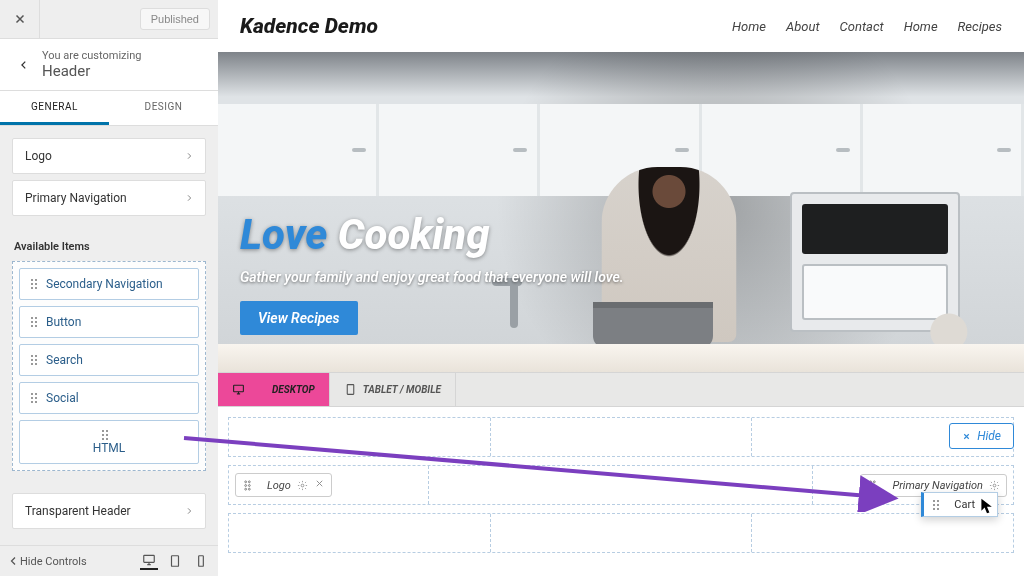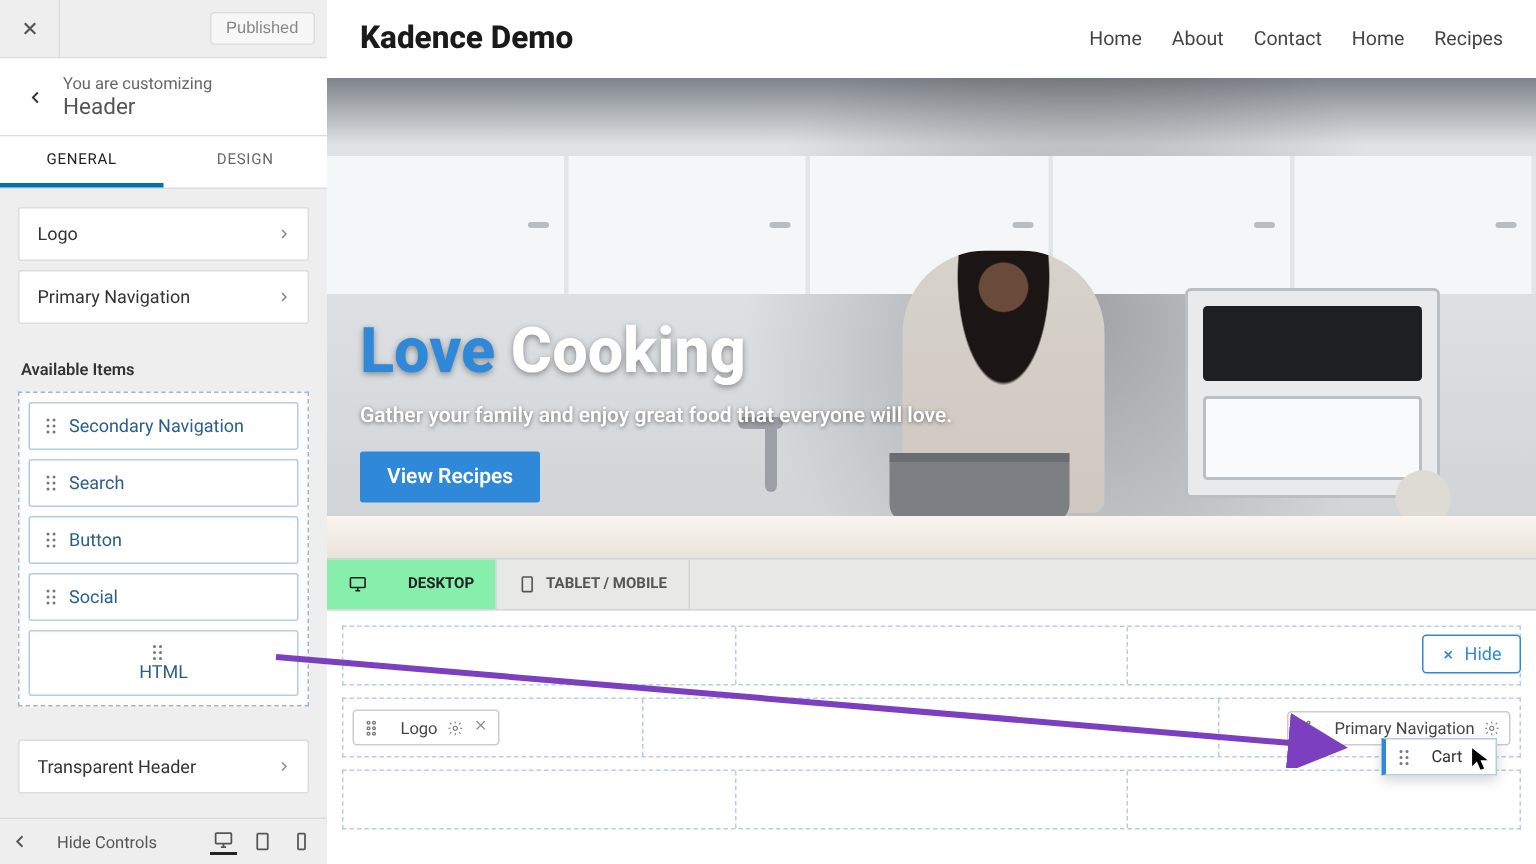--- a/index.html
+++ b/index.html
@@ -31,29 +31,29 @@
   .avail-box { margin: 0 12px; border: 1px dashed #9db7cf; background: #fdfdfd; padding: 6px; }
   .avail-item { border: 1px solid #b3cde4; background: #fff; border-radius: 2px; padding: 8px 10px; margin-bottom: 6px; display: flex; align-items: center; font-size: 12px; color: #2b5e8a; cursor: grab; }
   .avail-item:last-child { margin-bottom: 0; flex-direction: column; }
   .grip { display: inline-flex; margin-right: 8px; }
   .grip svg { width: 8px; height: 12px; fill: #777; }
 
   .spacer-flex { flex: 1; }
   .transparent-row { margin: 8px 12px 10px; }
 
   .footer-bar { border-top: 1px solid #ddd; display: flex; align-items: center; justify-content: space-between; padding: 6px 8px; font-size: 11px; color: #555; }
-  .footer-left { display: flex; align-items: center; gap: 18px; cursor: pointer; }
+  .footer-left { display: flex; align-items: center; gap: 0; cursor: pointer; }
   .footer-left svg { width: 12px; height: 12px; stroke: #555; }
   .device-icons { display: flex; gap: 8px; }
   .device-icons span { width: 18px; height: 18px; display: flex; align-items: center; justify-content: center; cursor: pointer; }
   .device-icons .active { border-bottom: 2px solid #222; }
   .device-icons svg { width: 14px; height: 14px; stroke: #555; }
 
   
-  .main { position: absolute; left: 218px; right: 0; top: 0; bottom: 0; background: #fff; display: flex; flex-direction: column; }
+  .main { position: absolute; left: 218px; right: 0; top: 0; bottom: 0; background: #fff; display: flex; flex-direction: column; font-style: italic; }
 
   
   .site-header { display: flex; align-items: center; justify-content: space-between; padding: 14px 22px; }
   .site-title { font-size: 21px; font-weight: 800; color: #1a1a1a; }
   .site-nav { display: flex; gap: 20px; font-size: 13px; color: #444; }
   .site-nav span { cursor: pointer; }
 
   
   .hero { position: relative; height: 320px; overflow: hidden; }
   .hero-bg {
@@ -84,21 +84,21 @@
 
   .hero-text { position: absolute; left: 22px; top: 158px; right: 40%; color: #fff; }
   .hero-title { font-size: 42px; font-weight: 800; text-shadow: 0 1px 4px rgba(0,0,0,.4); }
   .hero-title .love { color: #2f89d8; }
   .hero-sub { font-size: 14px; font-weight: 600; line-height: 1.45; margin-top: 8px; text-shadow: 0 1px 3px rgba(0,0,0,.5); }
   .hero-btn { display: inline-block; margin-top: 14px; background: #2f89d8; color: #fff; font-weight: 600; font-size: 14px; padding: 9px 18px; border-radius: 2px; cursor: pointer; }
 
   
   .device-row { display: flex; align-items: center; background: #e8e8e7; padding: 0; border-top: 1px solid #d5d5d5; border-bottom: 1px solid #d5d5d5; position: relative; }
   .device-tab { display: flex; align-items: center; gap: 6px; padding: 10px 14px; font-size: 10px; font-weight: 700; color: #555; border-right: 1px solid #d5d5d5; cursor: pointer; }
-  .device-tab.active { background: #86efac; color: #222; gap: 27px; }
+  .device-tab.active { background: #ec4899; color: #222; gap: 27px; }
   .device-tab svg { width: 13px; height: 13px; stroke: #555; }
   .device-tab.active svg { stroke: #222; }
   .hide-btn { position: absolute; right: 10px; top: 6px; border: 1px solid #2f89d8; color: #2f89d8; background: #fff; padding: 5px 12px; font-size: 12px; border-radius: 3px; cursor: pointer; display: flex; align-items: center; gap: 6px; margin-top: 44px; }
   .hide-btn svg { width: 9px; height: 9px; stroke: #2f89d8; }
 
   
   .builder { padding: 10px; background: #fff; }
   .builder-row { display: flex; gap: 0; border: 1px dashed #b7cde2; height: 40px; margin-bottom: 8px; }
   .builder-row .cell { flex: 1; border-right: 1px dashed #b7cde2; display: flex; align-items: center; padding: 4px 6px; }
   .builder-row .cell:last-child { border-right: 0; }
@@ -184,34 +184,34 @@
       <span class="grip">
           <svg viewBox="0 0 8 12">
             <circle cx="2" cy="2" r="1"></circle>
             <circle cx="6" cy="2" r="1"></circle>
             <circle cx="2" cy="6" r="1"></circle>
             <circle cx="6" cy="6" r="1"></circle>
             <circle cx="2" cy="10" r="1"></circle>
             <circle cx="6" cy="10" r="1"></circle>
           </svg>
         </span>
-      <span>Search</span>
+      <span>Button</span>
     </div>
     <div class="avail-item">
       <span class="grip">
           <svg viewBox="0 0 8 12">
             <circle cx="2" cy="2" r="1"></circle>
             <circle cx="6" cy="2" r="1"></circle>
             <circle cx="2" cy="6" r="1"></circle>
             <circle cx="6" cy="6" r="1"></circle>
             <circle cx="2" cy="10" r="1"></circle>
             <circle cx="6" cy="10" r="1"></circle>
           </svg>
         </span>
-      <span>Button</span>
+      <span>Search</span>
     </div>
     <div class="avail-item">
       <span class="grip">
           <svg viewBox="0 0 8 12">
             <circle cx="2" cy="2" r="1"></circle>
             <circle cx="6" cy="2" r="1"></circle>
             <circle cx="2" cy="6" r="1"></circle>
             <circle cx="6" cy="6" r="1"></circle>
             <circle cx="2" cy="10" r="1"></circle>
             <circle cx="6" cy="10" r="1"></circle>

